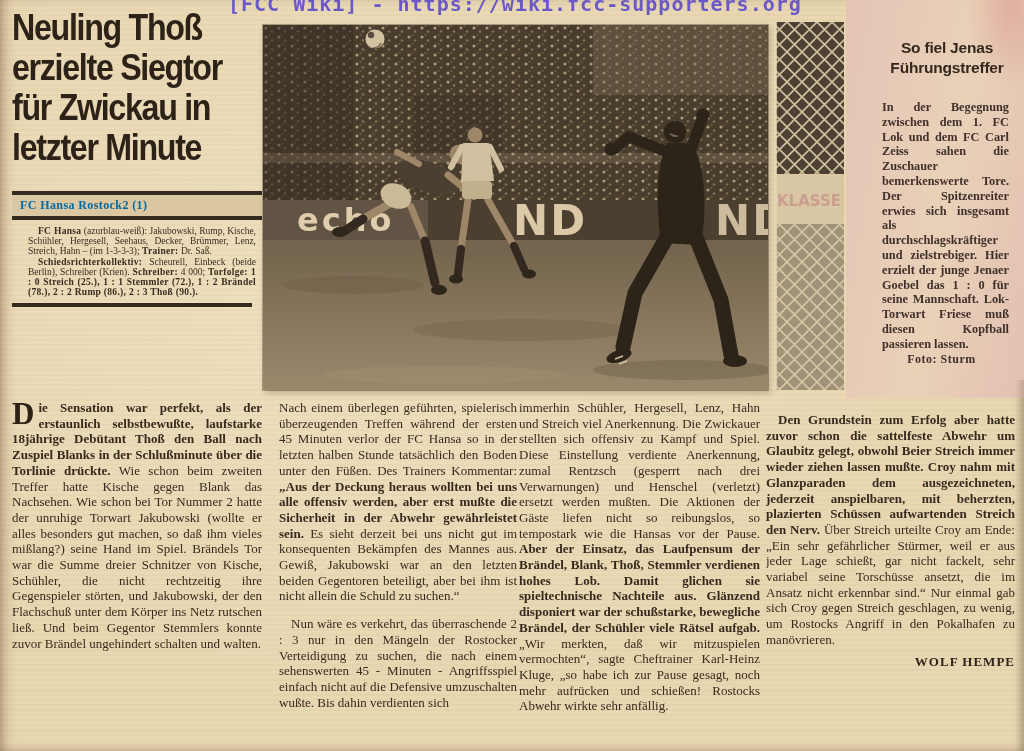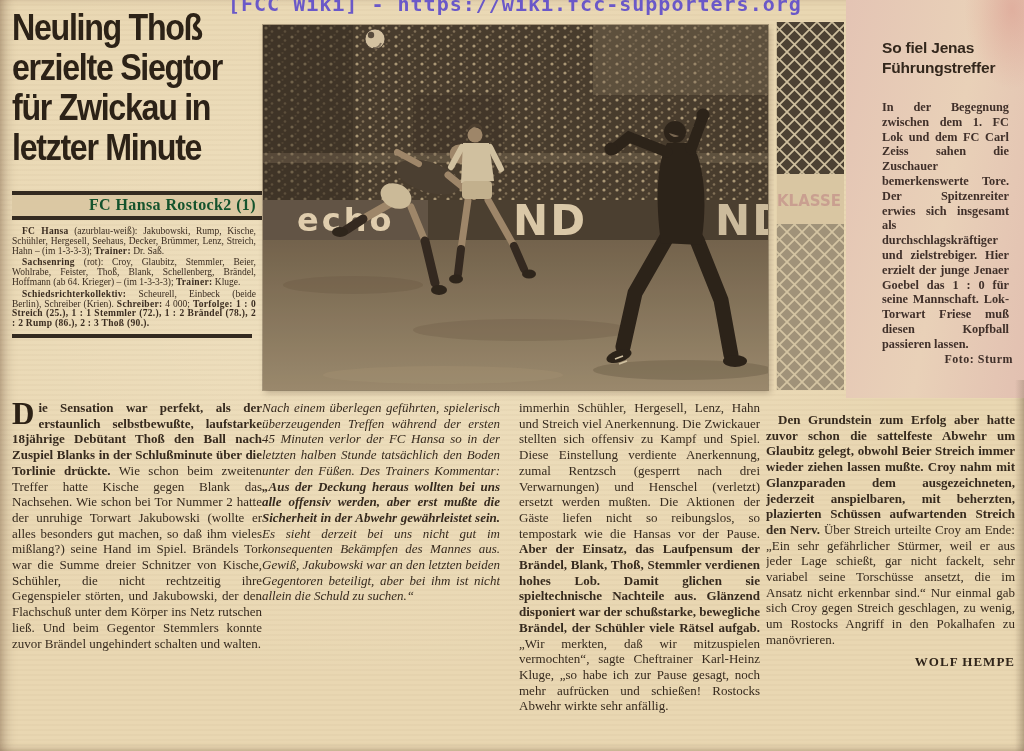--- a/index.html
+++ b/index.html
@@ -22,60 +22,60 @@
   .headline{
     margin:0;font-family:"Liberation Sans", sans-serif;font-weight:700;
     font-size:37px;line-height:40px;letter-spacing:-1.5px;color:#2c2217;
     transform:scaleX(.87);transform-origin:left top;white-space:nowrap;
   }
   .headline span{display:block;}
   .scorebox{
     margin-top:23px;border-top:4px solid #332a20;border-bottom:4px solid #332a20;
     background:#dbc8a3;padding:3px 6px 4px 8px;width:236px;
   }
-  .scorerow{display:flex;justify-content:flex-end;
-    font-size:16px;font-weight:700;line-height:14px;color:#14532d;letter-spacing:.4px;}
+  .scorerow{display:flex;justify-content:flex-start;
+    font-size:12px;font-weight:700;line-height:14px;color:#0369a1;letter-spacing:.4px;}
   .lineups{margin-top:7px;width:244px;font-size:9.5px;line-height:9.8px;
     text-align:justify;color:#3a2c20;}
-  .lineups p{margin:0 0 2px 0;text-indent:10px;}
+  .lineups p{margin:0 0 2px 16px;text-indent:10px;}
   .lineups b{letter-spacing:.3px;}
   .bottom-rule{height:4px;background:#332a20;margin-top:5px;width:240px;}
   
   .photo{position:absolute;left:263px;top:25px;width:505px;height:365px;
     box-shadow:0 0 0 1px rgba(60,45,30,.35), 2px 3px 6px rgba(80,60,40,.3);}
   .photo svg{display:block;}
   
   .netstrip{position:absolute;left:772px;top:22px;width:76px;height:316px;}
   
   .pinkpanel{
     position:absolute;left:846px;top:0;width:178px;height:398px;
     background:linear-gradient(100deg,#e4c4b4 0%,#e9d1b8 55%,#e2c0b1 100%);
   }
   .pink-smudge{position:absolute;right:0;top:0;width:60px;height:90px;
     background:radial-gradient(ellipse at 80% 10%, rgba(215,140,130,.45), rgba(0,0,0,0) 70%);}
   .sb-heading{
     position:absolute;left:36px;top:38px;width:130px;
     font-family:"Liberation Sans", sans-serif;font-weight:700;
-    font-size:15.5px;line-height:20px;letter-spacing:-.2px;color:#33271c;
+    font-size:15.5px;line-height:20px;letter-spacing:-.2px;color:#33271c;text-align:center;
   }
   .sb-body{
     position:absolute;left:36px;top:100px;width:127px;margin:0;
     font-size:12.3px;line-height:14.8px;font-weight:700;text-align:justify;color:#40302a;font-family:Liberation Serif, serif;
   }
   .sb-credit{
-    position:absolute;left:40px;top:352px;width:127px;
-    font-size:12px;font-weight:700;text-align:right;color:#40302a;letter-spacing:.5px;
+    position:absolute;left:32px;top:352px;width:127px;
+    font-size:12px;font-weight:700;text-align:center;color:#40302a;letter-spacing:.5px;
   }
   
   .col{position:absolute;top:400px;height:348px;overflow:hidden;
     font-size:13px;line-height:15.7px;text-align:justify;color:#362a1e;}
   .col p{margin:0;}
   .col p.ind{text-indent:12px;margin-top:12px;}
   .col1{left:12px;width:250px;}
-  .col2{left:262px;width:238px;font-style:italic;}
+  .col2{left:279px;width:238px;}
   .col3{left:519px;width:241px;}
   .col4{left:766px;width:249px;}
   .dropcap{
     float:left;font-size:31px;line-height:25px;font-weight:700;
     padding:1px 4px 0 0;color:#2c2115;
   }
   .byline{margin-top:6px;text-align:right;font-weight:700;letter-spacing:1px;color:#30251a;}
   .crease-right{position:absolute;right:0;top:380px;width:9px;height:371px;
     background:linear-gradient(90deg, rgba(0,0,0,0), rgba(110,95,75,.28));}
 </style>
@@ -96,21 +96,20 @@
 
     <div class="scorebox">
       <div class="scorerow">
         <span>FC Hansa Rostock</span>
         <span>2  (1)</span>
       </div>
     </div>
 
     <div class="lineups">
       <p><b>FC Hansa</b><span> (azurblau-weiß): Jakubowski, Rump, Kische, Schühler, Hergesell, Seehaus, Decker, Brümmer, Lenz, Streich, Hahn – (im 1-3-3-3); </span><b>Trainer:</b><span> Dr. Saß.</span></p>
-      <p><b>Sachsenring</b><span> (rot): Croy, Glaubitz, Stemmler, Beier, Wohlrabe, Feister, Thoß, Blank, Schellenberg, Brändel, Hoffmann (ab 64. Krieger) – (im 1-3-3-3); </span><b>Trainer:</b><span> Kluge.</span></p>
       <p><b>Schiedsrichterkollektiv:</b><span> Scheurell, Einbeck (beide Berlin), Schreiber (Krien). </span><b>Schreiber:</b><span> 4 000; </span><b>Torfolge:</b><b> 1 : 0 Streich (25.), 1 : 1 Stemmler (72.), 1 : 2 Brändel (78.), 2 : 2 Rump (86.), 2 : 3 Thoß (90.).</b></p>
       <div class="bottom-rule"></div>
     </div>
   </div>
 
   <div class="photo">
     <svg width="505" height="365" viewBox="0 0 505 365" xmlns="http://www.w3.org/2000/svg">
       <defs>
         <pattern id="crowdDots" width="13" height="9" patternUnits="userSpaceOnUse">
           <rect width="13" height="9" fill="#41372a"></rect>
@@ -223,20 +222,21 @@
     <p class="sb-body">In der Begegnung zwischen dem 1. FC Lok und dem FC Carl Zeiss sahen die Zuschauer bemerkenswerte Tore. Der Spitzenreiter erwies sich insgesamt als durchschlagskräftiger und zielstrebiger. Hier erzielt der junge Jenaer Goebel das 1 : 0 für seine Mannschaft. Lok-Torwart Friese muß diesen Kopfball passieren lassen.</p>
     <div class="sb-credit">Foto: Sturm</div>
   </div>
 
   <div class="col col1">
     <p><span class="dropcap">D</span><b>ie Sensation war perfekt, als der erstaunlich selbstbewußte, laufstarke 18jährige Debütant Thoß den Ball nach Zuspiel Blanks in der Schlußminute über die Torlinie drückte.</b><span> Wie schon beim zweiten Treffer hatte Kische gegen Blank das Nachsehen. Wie schon bei Tor Nummer 2 hatte der unruhige Torwart Jakubowski (wollte er alles besonders gut machen, so daß ihm vieles mißlang?) seine Hand im Spiel. Brändels Tor war die Summe dreier Schnitzer von Kische, Schühler, die nicht rechtzeitig ihre Gegenspieler störten, und Jakubowski, der den Flachschuß unter dem Körper ins Netz rutschen ließ. Und beim Gegentor Stemmlers konnte zuvor Brändel ungehindert schalten und walten.</span></p>
   </div>
 
   <div class="col col2">
     <p><span>Nach einem überlegen geführten, spielerisch überzeugenden Treffen während der ersten 45 Minuten verlor der FC Hansa so in der letzten halben Stunde tatsächlich den Boden unter den Füßen. Des Trainers Kommentar: </span><b>„Aus der Deckung heraus wollten bei uns alle offensiv werden, aber erst mußte die Sicherheit in der Abwehr gewährleistet sein.</b><span> Es sieht derzeit bei uns nicht gut im konsequenten Bekämpfen des Mannes aus. Gewiß, Jakubowski war an den letzten beiden Gegentoren beteiligt, aber bei ihm ist nicht allein die Schuld zu suchen.“</span></p>
+    <p class="ind">Nun wäre es verkehrt, das überraschende 2 : 3 nur in den Mängeln der Rostocker Verteidigung zu suchen, die nach einem sehenswerten 45 - Minuten - Angriffsspiel einfach nicht auf die Defensive umzuschalten wußte. Bis dahin verdienten sich</p>
   </div>
 
   <div class="col col3">
     <p><span>immerhin Schühler, Hergesell, Lenz, Hahn und Streich viel Anerkennung. Die Zwickauer stellten sich offensiv zu Kampf und Spiel. Diese Einstellung verdiente Anerkennung, zumal Rentzsch (gesperrt nach drei Verwarnungen) und Henschel (verletzt) ersetzt werden mußten. Die Aktionen der Gäste liefen nicht so reibungslos, so tempostark wie die Hansas vor der Pause. </span><b>Aber der Einsatz, das Laufpensum der Brändel, Blank, Thoß, Stemmler verdienen hohes Lob. Damit glichen sie spieltechnische Nachteile aus. Glänzend disponiert war der schußstarke, bewegliche Brändel, der Schühler viele Rätsel aufgab.</b><span> „Wir merkten, daß wir mitzuspielen vermochten“, sagte Cheftrainer Karl-Heinz Kluge, „so habe ich zur Pause gesagt, noch mehr aufrücken und schießen! Rostocks Abwehr wirkte sehr anfällig.</span></p>
   </div>
 
   <div class="col col4">
     <p class="ind"><b>Den Grundstein zum Erfolg aber hatte zuvor schon die sattelfeste Abwehr um Glaubitz gelegt, obwohl Beier Streich immer wieder ziehen lassen mußte. Croy nahm mit Glanzparaden dem ausgezeichneten, jederzeit anspielbaren, mit beherzten, plazierten Schüssen aufwartenden Streich den Nerv.</b><span> Über Streich urteilte Croy am Ende: „Ein sehr gefährlicher Stürmer, weil er aus jeder Lage schießt, gar nicht fackelt, sehr variabel seine Torschüsse ansetzt, die im Ansatz nicht erkennbar sind.“ Nur einmal gab sich Croy gegen Streich geschlagen, zu wenig, um Rostocks Angriff in den Pokalhafen zu manövrieren.</span></p>
     <div class="byline">WOLF HEMPE</div>
   </div>

